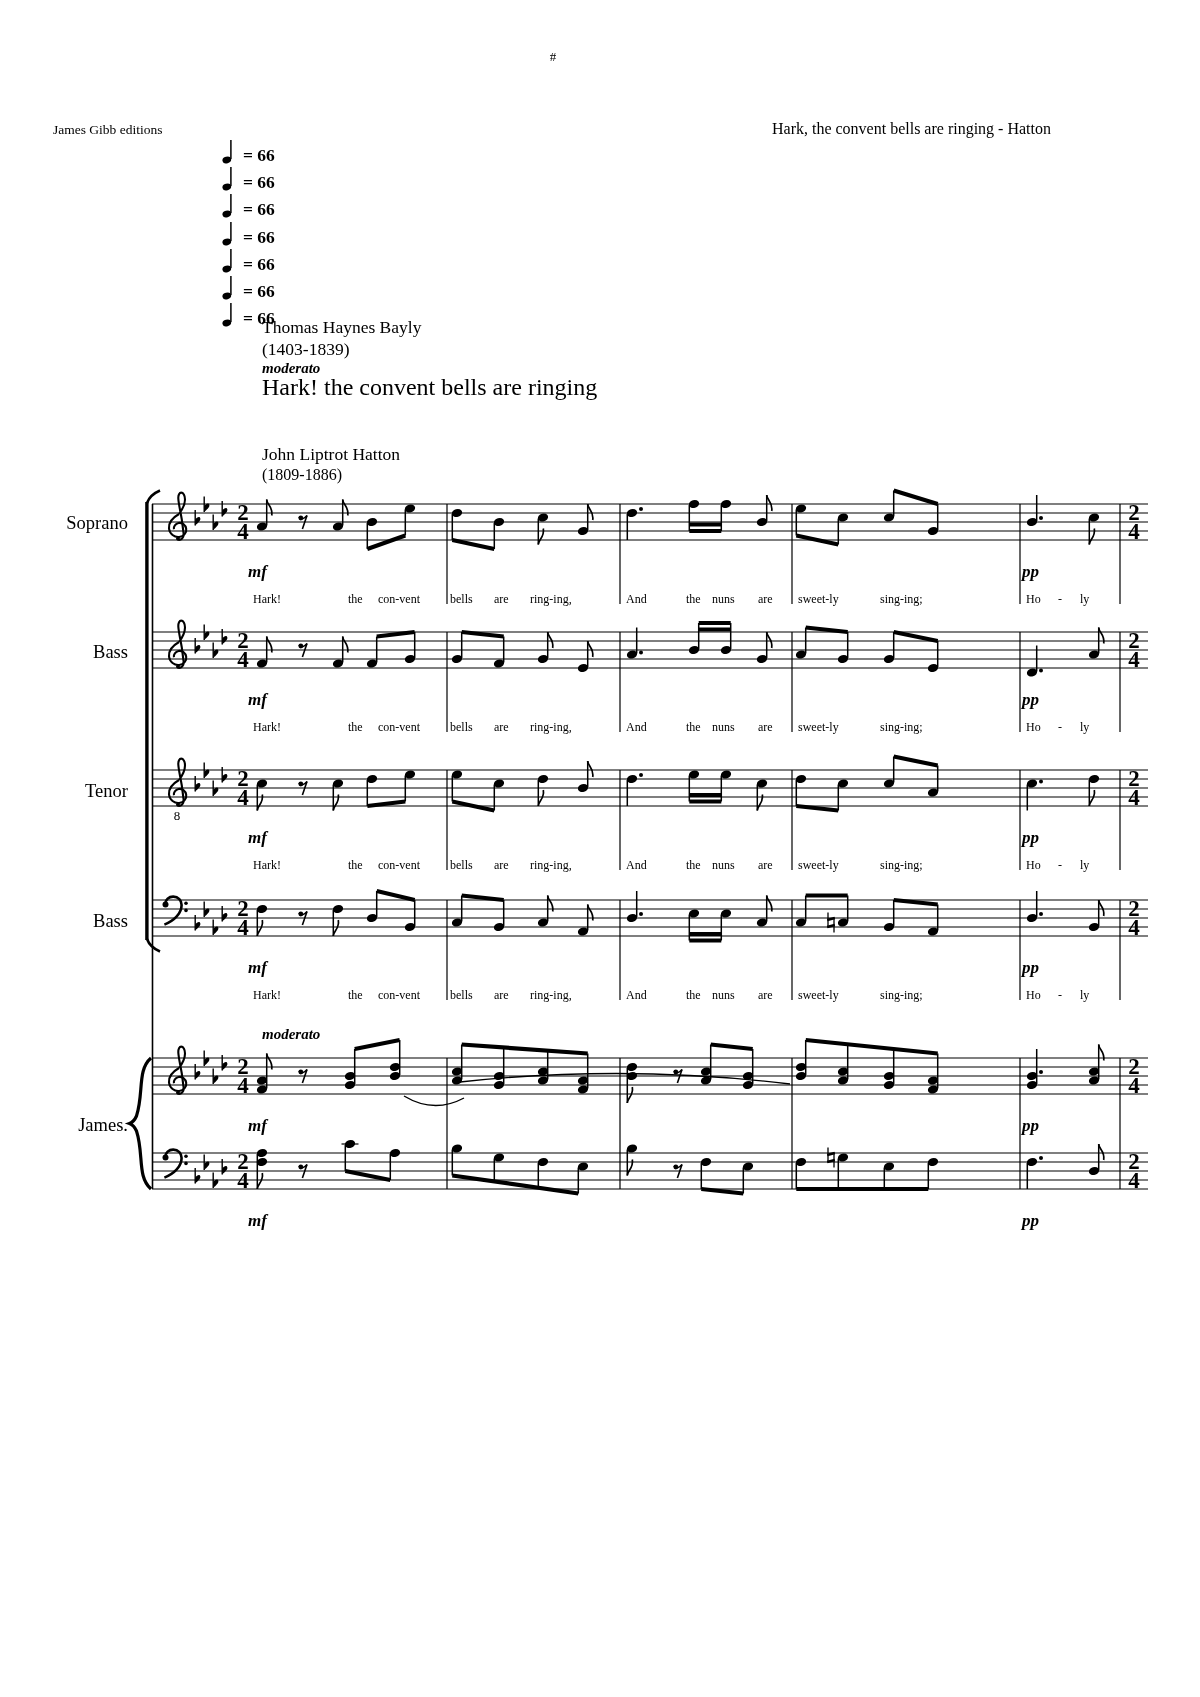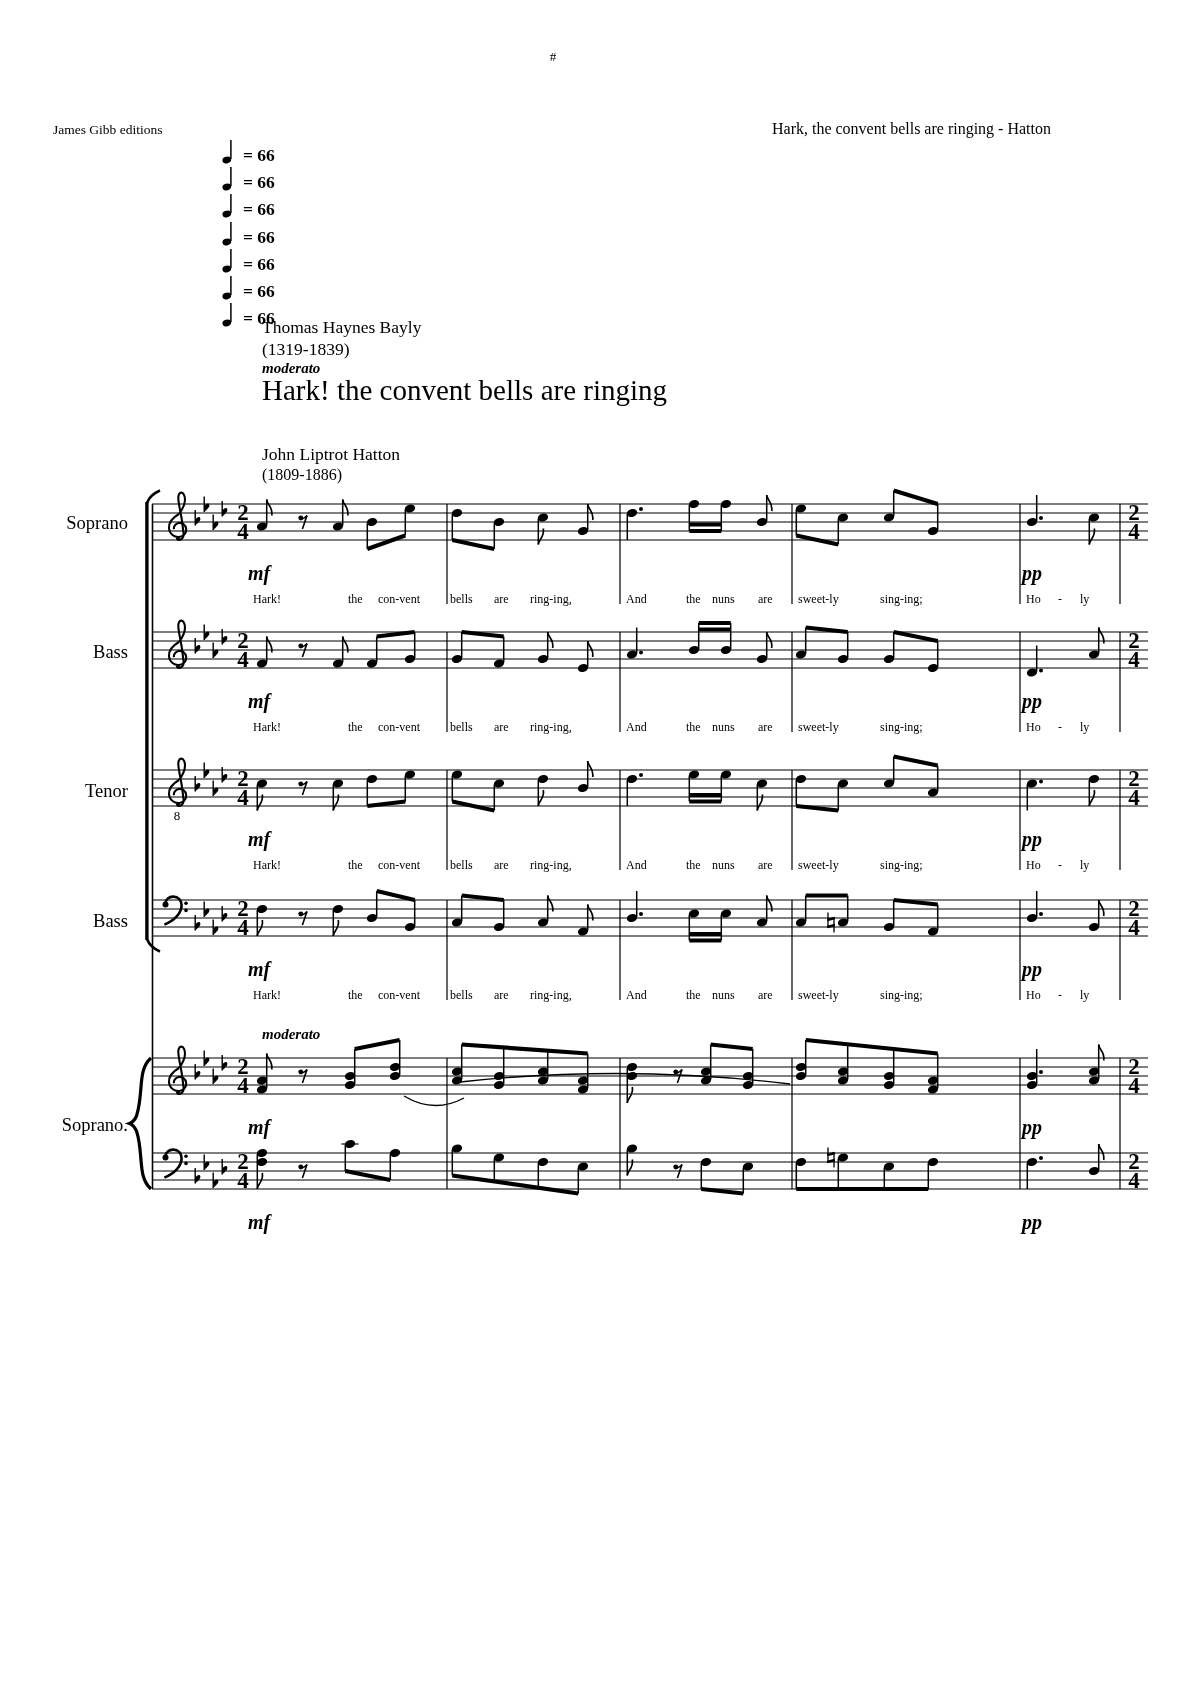--- a/index.html
+++ b/index.html
@@ -9,25 +9,25 @@
   .hash{top:49px;left:0;width:1106px;text-align:center;font-size:13px;}
   .hl{top:122px;left:53px;font-size:13.5px;}
   .hr{top:120px;right:149px;font-size:16px;}
   .tempo-row{position:absolute;left:222px;height:27px;display:flex;align-items:flex-end;gap:7px;}
   .tempo-row b{font-size:17.5px;line-height:20px;}
   .lyricist{top:317px;left:262px;font-size:17.5px;}
   .ldates{top:339px;left:262px;font-size:17.5px;}
   .mod{font-style:italic;font-weight:bold;font-size:15px;}
   .mod1{top:360px;left:262px;}
   .mod2{top:1026px;left:262px;}
-  .title{top:374px;left:262px;font-size:29px;}
+  .title{top:374px;left:262px;font-size:24px;}
   .composer{top:444px;left:262px;font-size:17.5px;}
   .cdates{top:466px;left:262px;font-size:16px;}
   .staff-label{position:absolute;left:0;width:128px;text-align:right;font-size:18.5px;}
-  .dyn{position:absolute;font-weight:bold;font-style:italic;font-size:20px;}
+  .dyn{position:absolute;font-weight:bold;font-style:italic;font-size:17px;}
   .lyr{position:absolute;font-size:12px;}
   svg.score{position:absolute;left:0;top:0;}
 </style>
 </head>
 <body>
 
 <div class="page" id="page">
   <svg class="score" id="score-svg" width="1200" height="1697" viewBox="0 0 1200 1697">
       <line x1="152" y1="504" x2="1148" y2="504" stroke="#000" stroke-width="1.1"></line>
       <line x1="152" y1="513" x2="1148" y2="513" stroke="#000" stroke-width="1.1"></line>
@@ -578,34 +578,34 @@
       <div class="tempo-row" style="top: 301.2px;">
         <svg width="14" height="27">
           <ellipse cx="4.8" cy="22" rx="4.4" ry="3.3" transform="rotate(-16 4.8 22)" fill="#000"></ellipse>
           <line x1="8.9" y1="21" x2="8.9" y2="2" stroke="#000" stroke-width="1.5"></line>
         </svg>
         <b>= 66</b>
       </div>
     </div>
 
   <div class="t lyricist">Thomas Haynes Bayly</div>
-  <div class="t ldates">(1319-1839)</div>
+  <div class="t ldates">(1403-1839)</div>
   <div class="t mod mod1">moderato</div>
   <div class="t title">Hark! the convent bells are ringing</div>
   <div class="t composer">John Liptrot Hatton</div>
   <div class="t cdates">(1809-1886)</div>
 
   <div class="t mod mod2">moderato</div>
 
   <div id="labels">
       <div class="staff-label" style="top: 513px;">Soprano</div>
       <div class="staff-label" style="top: 642px;">Bass</div>
       <div class="staff-label" style="top: 781px;">Tenor</div>
       <div class="staff-label" style="top: 911px;">Bass</div>
-      <div class="staff-label" style="top: 1115px;">Soprano.</div>
+      <div class="staff-label" style="top: 1115px;">James.</div>
     </div>
   <div id="dynamics">
       <div class="dyn" style="left: 248px; top: 562px;">mf</div>
       <div class="dyn" style="left: 1022px; top: 562px;">pp</div>
       <div class="dyn" style="left: 248px; top: 690px;">mf</div>
       <div class="dyn" style="left: 1022px; top: 690px;">pp</div>
       <div class="dyn" style="left: 248px; top: 828px;">mf</div>
       <div class="dyn" style="left: 1022px; top: 828px;">pp</div>
       <div class="dyn" style="left: 248px; top: 958px;">mf</div>
       <div class="dyn" style="left: 1022px; top: 958px;">pp</div>

